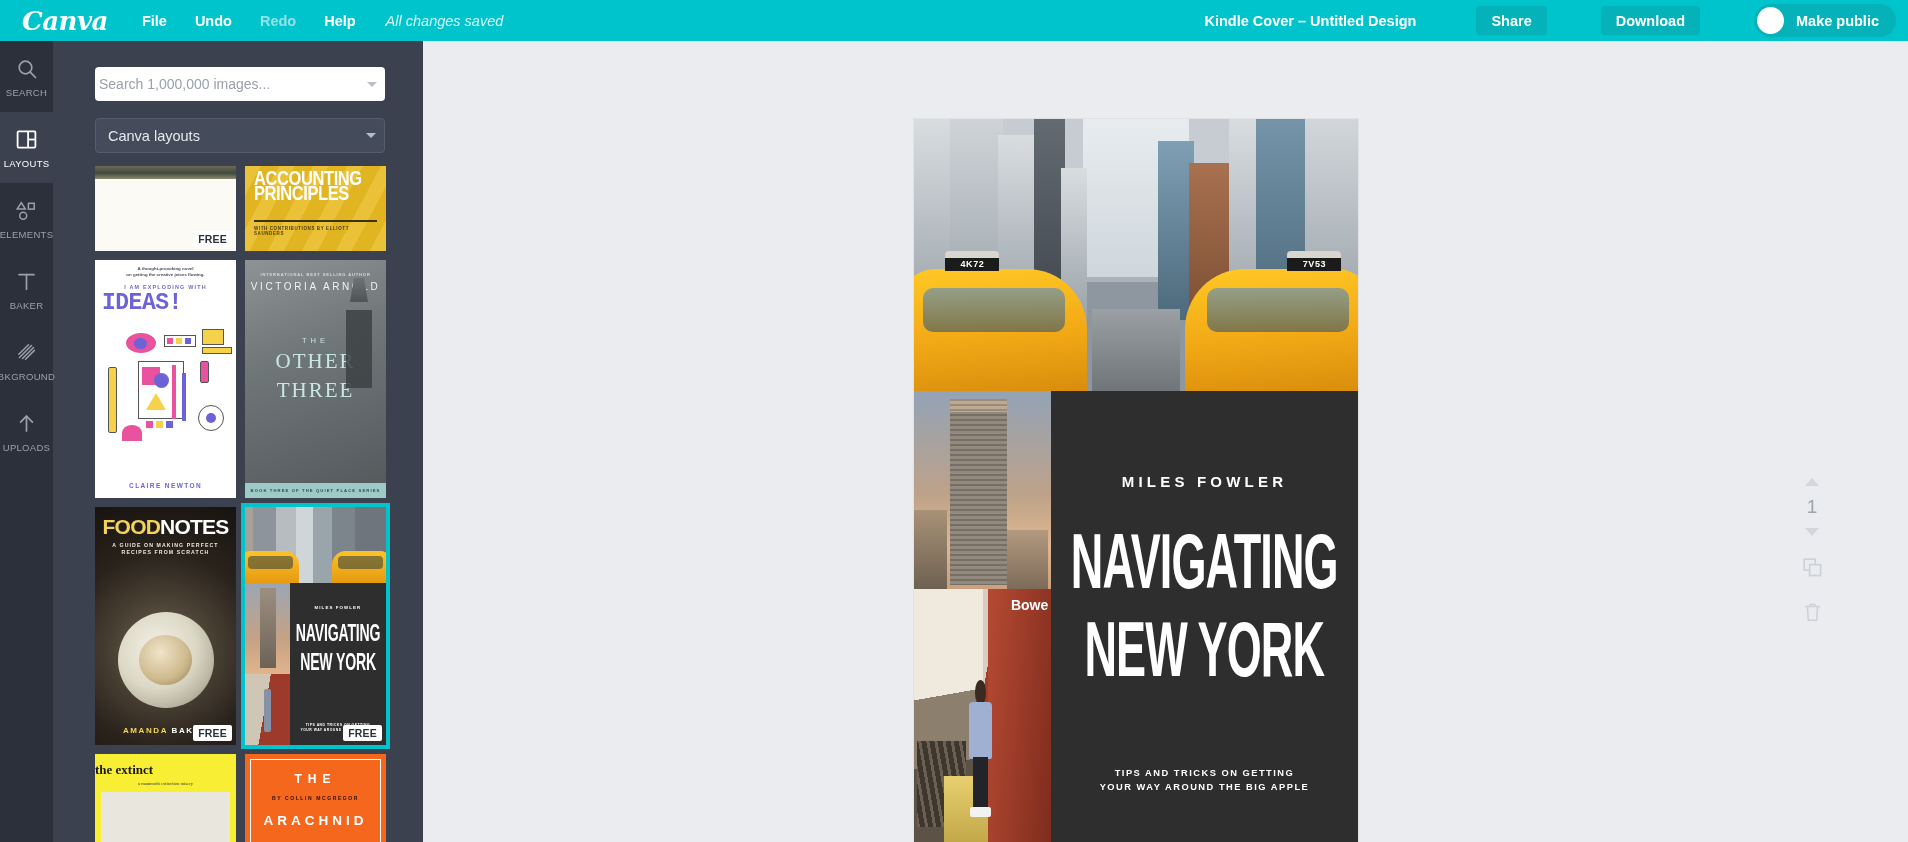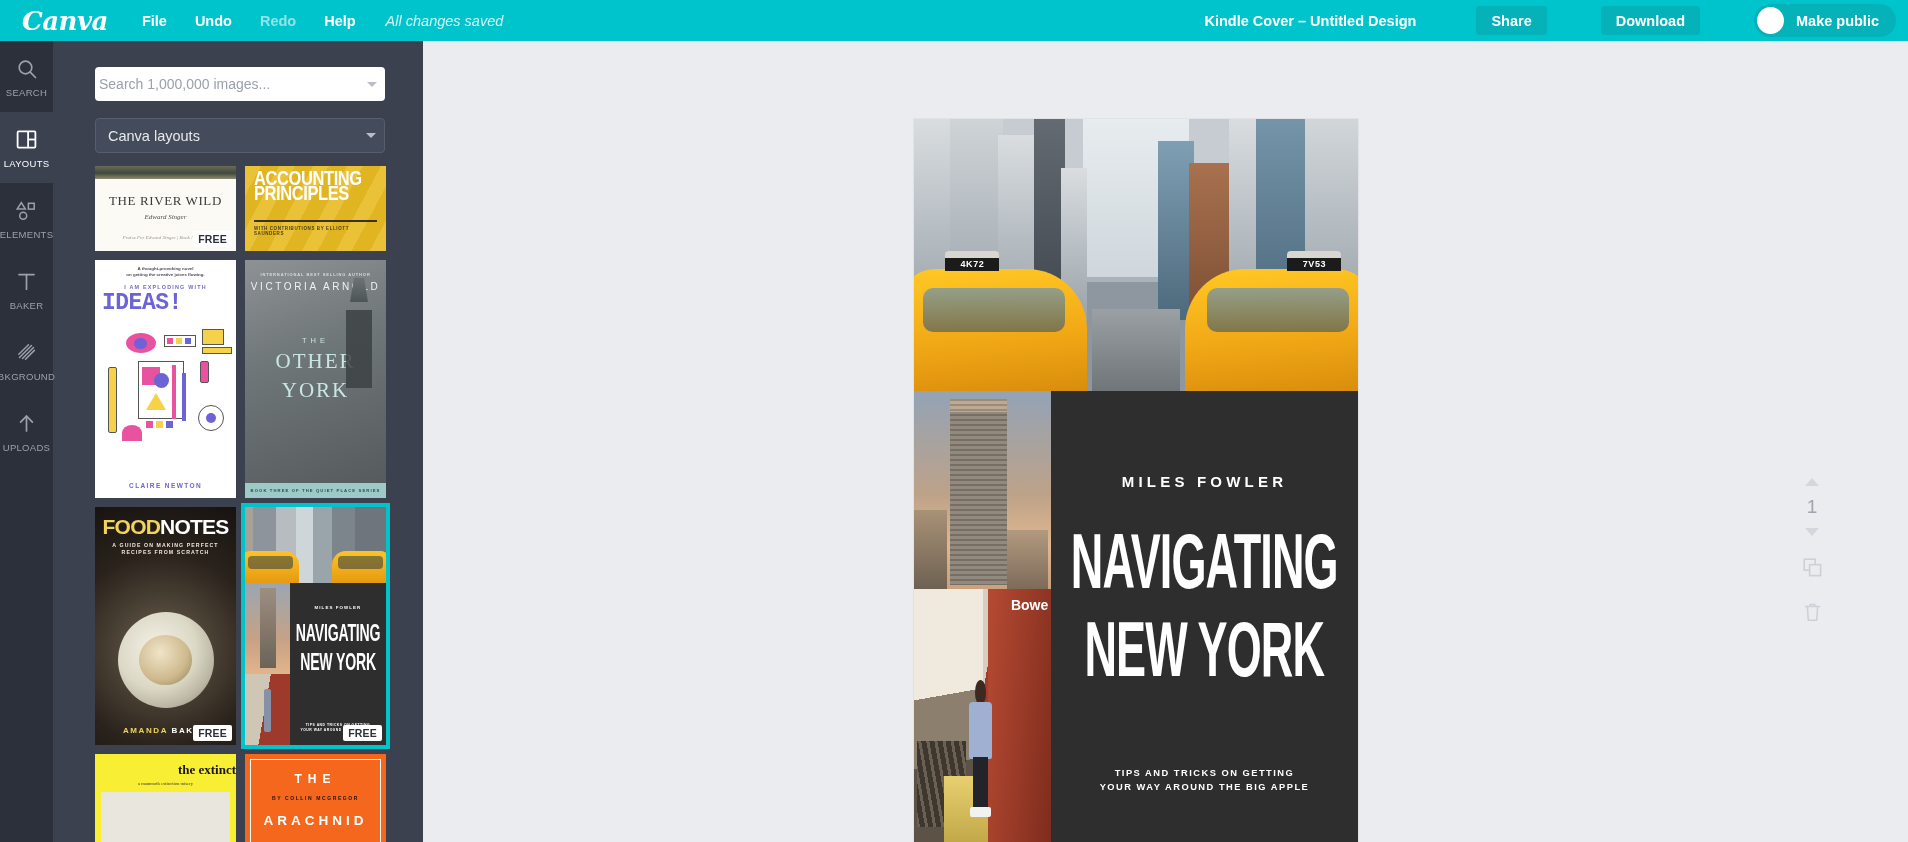--- a/index.html
+++ b/index.html
@@ -357,21 +357,21 @@
     letter-spacing:-0.2px; line-height:20px; margin-top:9px;
     transform: scaleY(1.45) scaleX(0.88); transform-origin: center top;
   }
   .nny-right .nr-sub {
     position:absolute; bottom:12px; left:4px; right:4px;
     font-size:3.4px; color:#fff; letter-spacing:0.5px; line-height:5px; font-weight:700;
   }
 
   
   .t-ext { background:#f8ee33; position:relative; overflow:hidden; padding-top:8px;}
-  .t-ext .ex-t { text-align:right; font-family:"Liberation Serif",serif; font-weight:700; font-size:13px; color:#17171a;}
+  .t-ext .ex-t { text-align:left; font-family:"Liberation Serif",serif; font-weight:700; font-size:13px; color:#17171a;}
   .t-ext .ex-s { text-align:center; font-family:"Liberation Serif",serif; font-size:4.6px; color:#3a3a3a; margin-top:3px;}
   .t-ext .ex-img {
     position:absolute; left:6px; right:6px; top:38px; bottom:0;
     background: linear-gradient(180deg,#e9e7dd 0 30%, #bdb9ae 30% 100%);
   }
   .t-ext .ex-img:after{
     content:""; position:absolute; left:6%; top:28%; width:62%; height:62%;
     border-radius:46% 52% 40% 48%;
     background: linear-gradient(150deg,#5b5248,#2c2823);
   }
@@ -666,25 +666,20 @@
       <span class="caret"></span>
     </span>
   </div>
 
   <div class="thumbs">
 
     <div class="trow">
 
       <div class="thumb t-river">
         <div class="riv-photo"></div>
-        <div class="riv-inner">
-          <div class="riv-t">THE RIVER WILD</div>
-          <div class="riv-a">Edward Singer</div>
-          <div class="riv-f">Praise For Edward Singer | Book Award II</div>
-        </div>
         <div class="free-badge">FREE</div>
       </div>
 
       <div class="thumb t-acct">
         <div class="ac-t">ACCOUNTING</div>
         <div class="ac-t">PRINCIPLES</div>
         <div class="ac-rule"></div>
         <div class="ac-sub">WITH CONTRIBUTIONS BY ELLIOTT SAUNDERS</div>
       </div>
     </div>
@@ -722,21 +717,21 @@
         </div>
         <div class="id-auth">CLAIRE NEWTON</div>
       </div>
 
       <div class="thumb tall t-other">
         <div class="lamp"></div>
         <div class="ot-tiny">INTERNATIONAL BEST SELLING AUTHOR</div>
         <div class="ot-auth">VICTORIA ARNOLD</div>
         <div class="ot-the">THE</div>
         <div class="ot-big">OTHER</div>
-        <div class="ot-big">YORK</div>
+        <div class="ot-big">THREE</div>
         <div class="ot-bar">
           <span>BOOK THREE OF THE QUIET PLACE SERIES</span>
         </div>
       </div>
     </div>
 
     <div class="trow">
 
       <div class="thumb tall t-food">
         <div class="fd-t">

